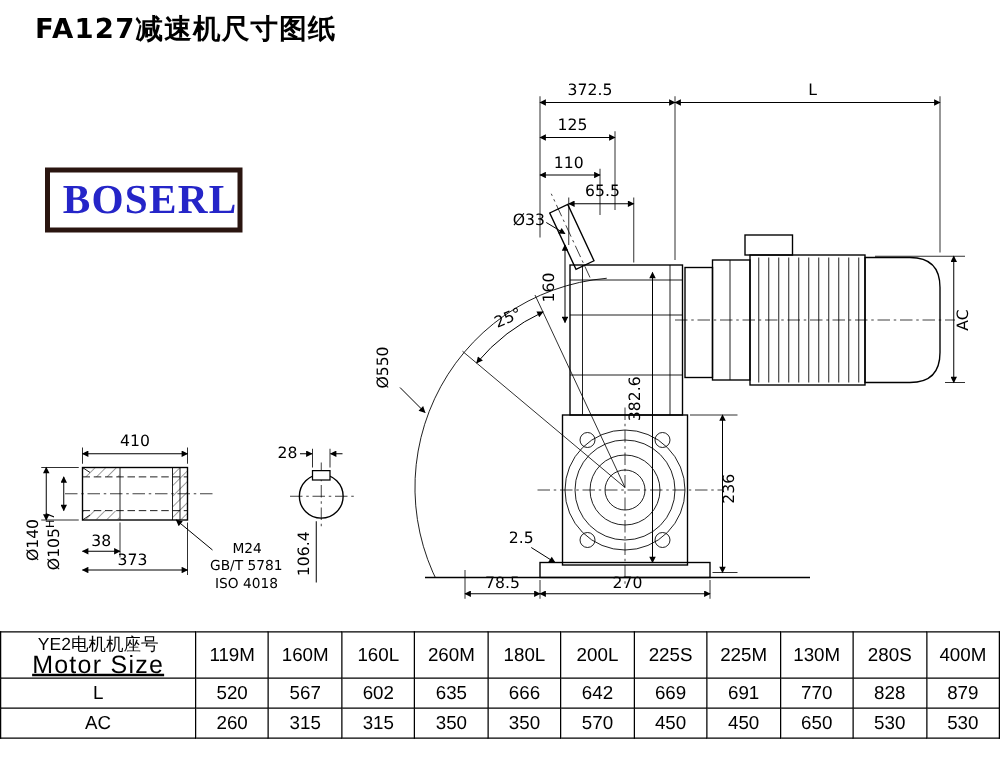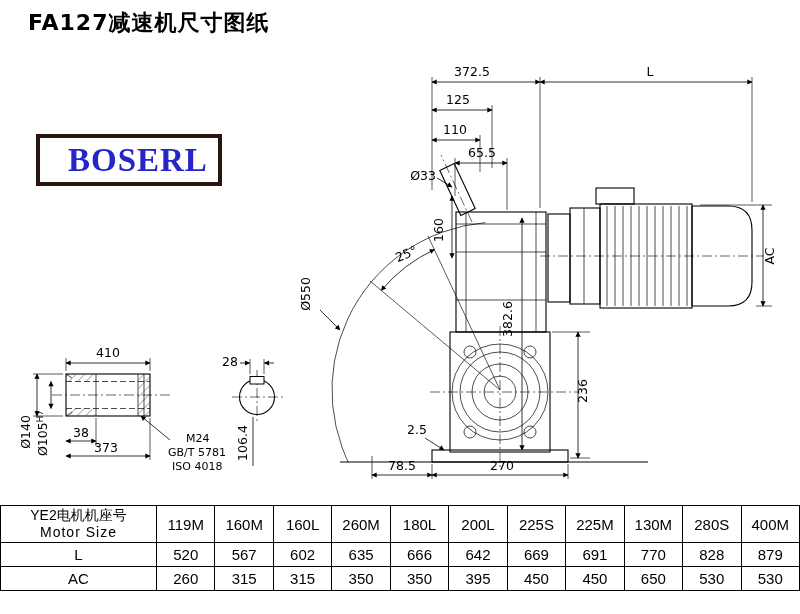--- a/index.html
+++ b/index.html
@@ -1,38 +1,38 @@
 <!DOCTYPE html>
 <html><head>
 <meta charset="utf-8">
 <style>
   html,body{margin:0;padding:0;background:#fff;}
   body{font-family:"Liberation Sans",sans-serif;}
   #stage{position:relative;width:800px;height:614px;background:#fff;overflow:hidden;}
   #page-title{position:absolute;left:28px;top:8px;font-size:22px;font-weight:bold;color:#000;
               font-family:"DejaVu Sans",sans-serif;letter-spacing:1px;}
   #logo-box{position:absolute;left:36px;top:134px;width:150px;height:44px;border:4px solid #2a1510;
-            display:flex;align-items:center;justify-content:flex-start;background:#fff;padding-left:28px;}
+            display:flex;align-items:center;justify-content:flex-end;background:#fff;}
   #logo-text{font-family:"Liberation Serif",serif;font-weight:bold;font-size:33px;color:#2525c8;letter-spacing:1px;}
   svg{position:absolute;left:0;top:0;}
   .out{stroke:#000;stroke-width:1.1;fill:none;}
   .thin{stroke:#000;stroke-width:0.7;fill:none;}
   .dim{stroke:#000;stroke-width:0.8;fill:none;}
   .ext{stroke:#000;stroke-width:0.65;fill:none;}
   .cl{stroke:#000;stroke-width:0.6;fill:none;stroke-dasharray:10 3 2 3;}
   .hid{stroke:#000;stroke-width:0.7;fill:none;stroke-dasharray:6 3;}
   .dt{font-family:"DejaVu Sans",sans-serif;font-size:12.5px;fill:#000;}
   .dts{font-family:"DejaVu Sans",sans-serif;font-size:11px;fill:#000;}
   #dim-table{position:absolute;left:0;top:505px;width:800px;border-collapse:collapse;table-layout:fixed;
              font-size:15px;color:#000;}
   #dim-table th,#dim-table td{border:1px solid #000;text-align:center;vertical-align:middle;padding:0;font-weight:normal;}
   #dim-table tr.hdr{height:37px;margin-left:36px;}
   #dim-table tr.datarow{height:24px;}
   .hcn{font-size:14px;line-height:17px;}
-  .hen{font-size:14px;line-height:17px;letter-spacing:1px;}
+  .hen{font-size:20px;line-height:17px;letter-spacing:1px;text-decoration:underline;}
 </style>
 </head>
 <body>
 
 <div id="stage">
 
   <div id="page-title">FA127减速机尺寸图纸</div>
 
   <div id="logo-box">
     <span id="logo-text">BOSERL</span>
@@ -288,21 +288,21 @@
       <td>828</td>
       <td>879</td>
     </tr>
     <tr class="datarow">
       <th>AC</th>
       <td>260</td>
       <td>315</td>
       <td>315</td>
       <td>350</td>
       <td>350</td>
-      <td>395</td>
+      <td>570</td>
       <td>450</td>
       <td>450</td>
       <td>650</td>
       <td>530</td>
       <td>530</td>
     </tr>
   </tbody>
     </table>
 </div>
 

